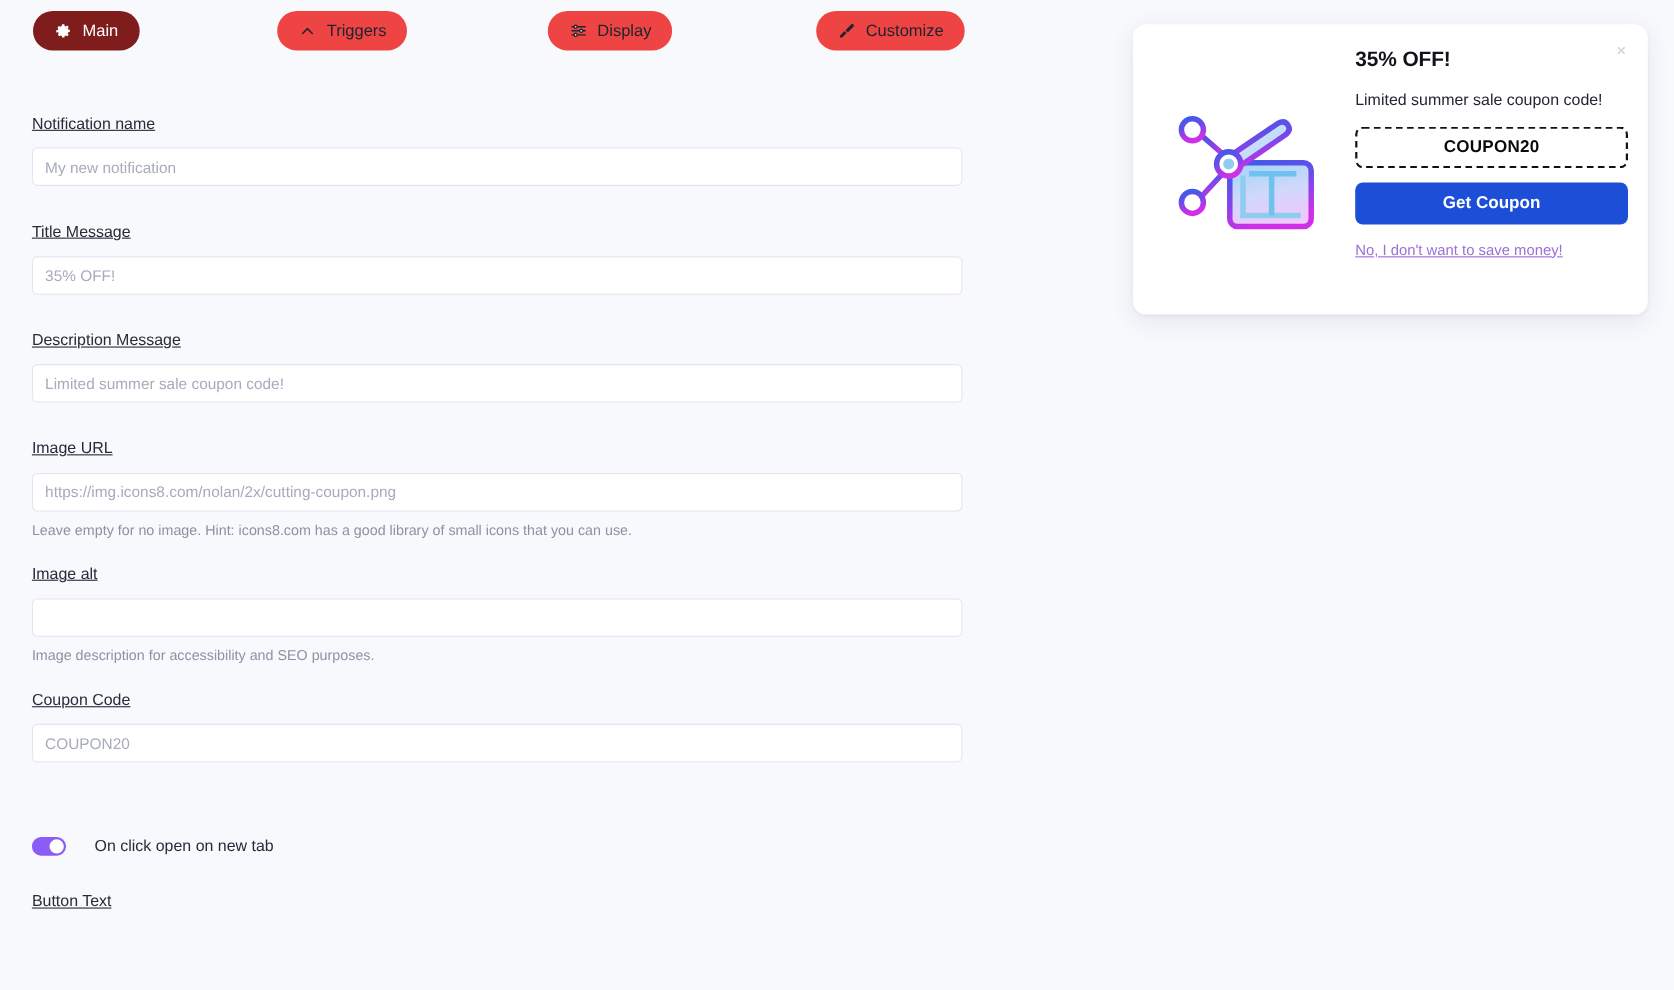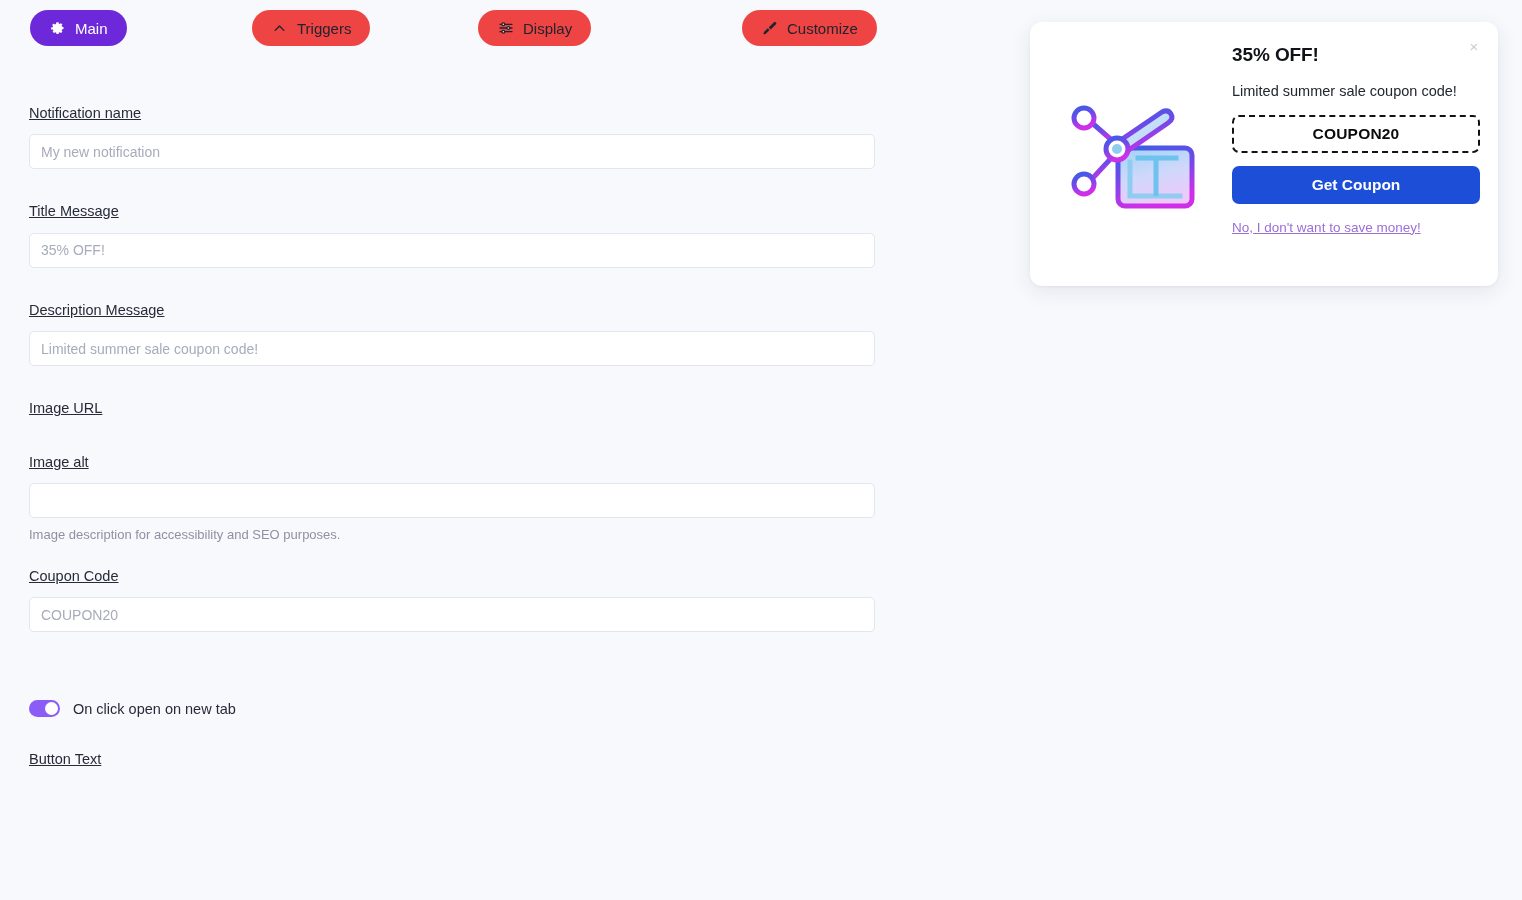--- a/index.html
+++ b/index.html
@@ -38,37 +38,37 @@
     background: #ef4444;
     color: #20242e;
     font-size: 15px;
     cursor: pointer;
     border: none;
     white-space: nowrap;
     font-family: "Liberation Sans", sans-serif;
   }
 
   .tab.active {
-    background: #6d28d9;
+    background: #7f1d1d;
     color: #ffffff;
   }
 
   .tab-ico {
     display: inline-flex;
     align-items: center;
     justify-content: center;
     width: 17px;
     height: 17px;
     flex: 0 0 auto;
   }
   .tab-ico svg { display: block; }
 
   .tab-main   { position: absolute; left: 30px;  }
   .tab-trig   { position: absolute; left: 252px; }
-  .tab-disp   { position: absolute; left: 478px; }
+  .tab-disp   { position: absolute; left: 498px; }
   .tab-cust   { position: absolute; left: 742px; }
 
   
   .form {
     position: absolute;
     top: 105px;
     left: 29px;
     width: 846px;
   }
 
@@ -106,21 +106,21 @@
     line-height: 1.3;
   }
 
   .gap-lg { height: 34px; }
   .gap-md { height: 24px; }
 
   
   .togglerow {
     display: flex;
     align-items: center;
-    gap: 13px;
+    gap: 26px;
   }
 
   .toggle {
     position: relative;
     width: 31px;
     height: 17px;
     border-radius: 9px;
     background: #8b5cf6;
     flex: 0 0 auto;
     cursor: pointer;
@@ -315,20 +315,22 @@
 
   <div class="field">
     <label class="flabel">Description Message</label>
     <input class="finput" type="text" placeholder="Limited summer sale coupon code!" style="">
   </div>
 
   <div class="gap-lg"></div>
 
   <div class="field">
     <label class="flabel">Image URL</label>
+    <input class="finput" type="text" placeholder="https://img.icons8.com/nolan/2x/cutting-coupon.png" style="">
+    <span class="fhint">Leave empty for no image. Hint: icons8.com has a good library of small icons that you can use.</span>
   </div>
 
   <div class="gap-md"></div>
 
   <div class="field">
     <label class="flabel">Image alt</label>
     <input class="finput" type="text" placeholder="" style="">
     <span class="fhint">Image description for accessibility and SEO purposes.</span>
   </div>
 

